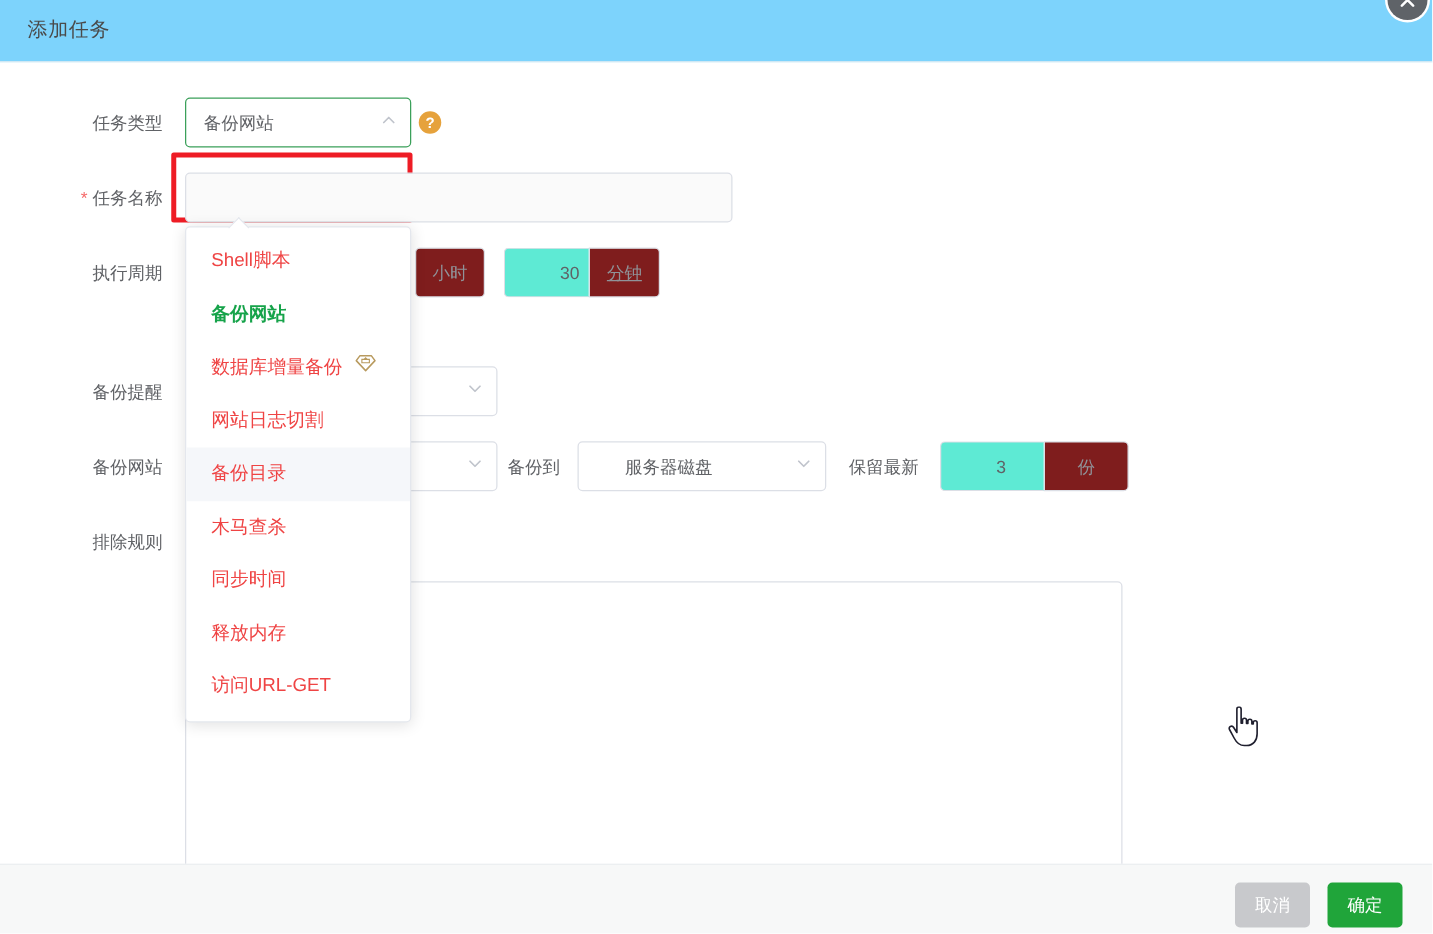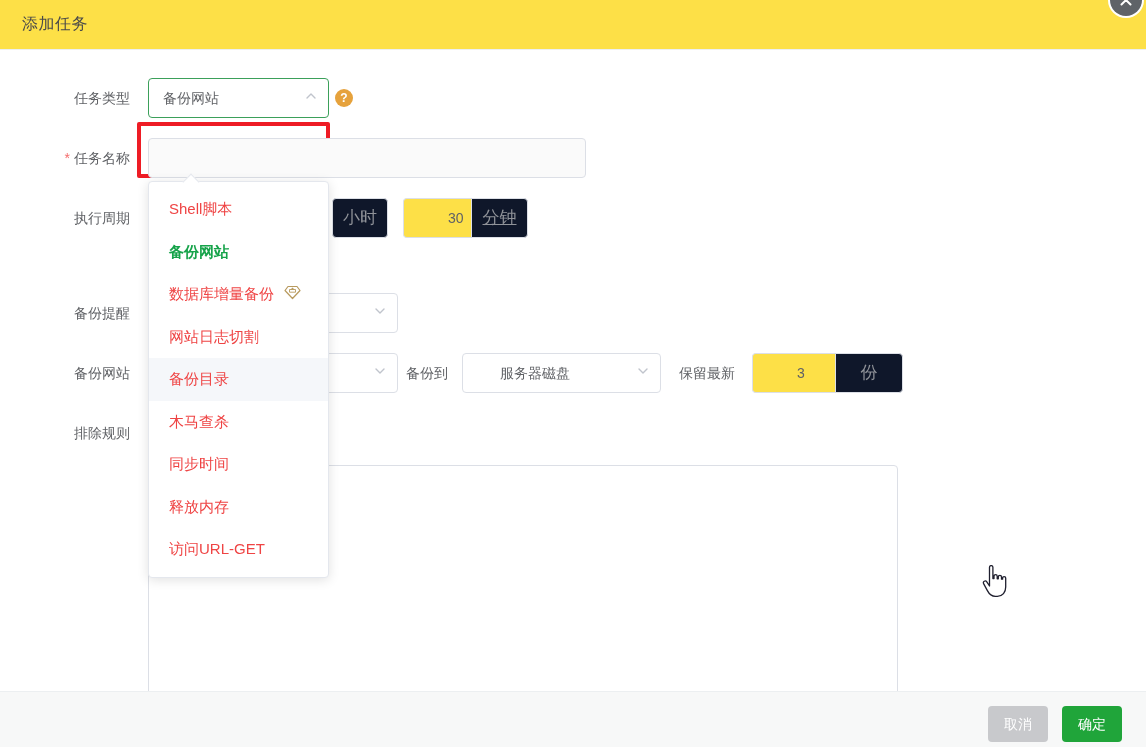--- a/index.html
+++ b/index.html
@@ -17,21 +17,21 @@
     height: 747px;
     background: #ffffff;
     overflow: hidden;
   }
 
   
   .dialog-header {
     position: absolute;
     left: 0; top: 0;
     width: 1146px; height: 50px;
-    background: #fde047;
+    background: #7dd3fc;
     border-bottom: 1px solid #eceff1;
     padding-left: 16px;
   }
   .dialog-title {
     position: absolute;
     left: 22px; top: 14px;
     font-size: 16px;
     color: #4a4a4a;
     letter-spacing: 0.5px;
   }
@@ -96,30 +96,30 @@
     border-radius: 4px;
     background: #fafafa;
     font-size: 14px;
     color: #606266;
     line-height: 38px;
     padding: 0 14px;
     white-space: nowrap;
     overflow: hidden;
   }
   .input-white {
-    background: #fde047;
+    background: #5eead4;
     padding-left: 44px;
   }
   .suffix-box {
     position: absolute;
     height: 40px;
     border: 1px solid #dcdfe6;
-    background: #0f172a;
+    background: #7f1d1d;
     color: #909399;
-    font-size: 17px;
+    font-size: 14px;
     line-height: 38px;
     text-align: center;
     border-radius: 4px;
   }
   .inline-text {
     position: absolute;
     font-size: 14px;
     color: #606266;
     line-height: 40px;
   }

